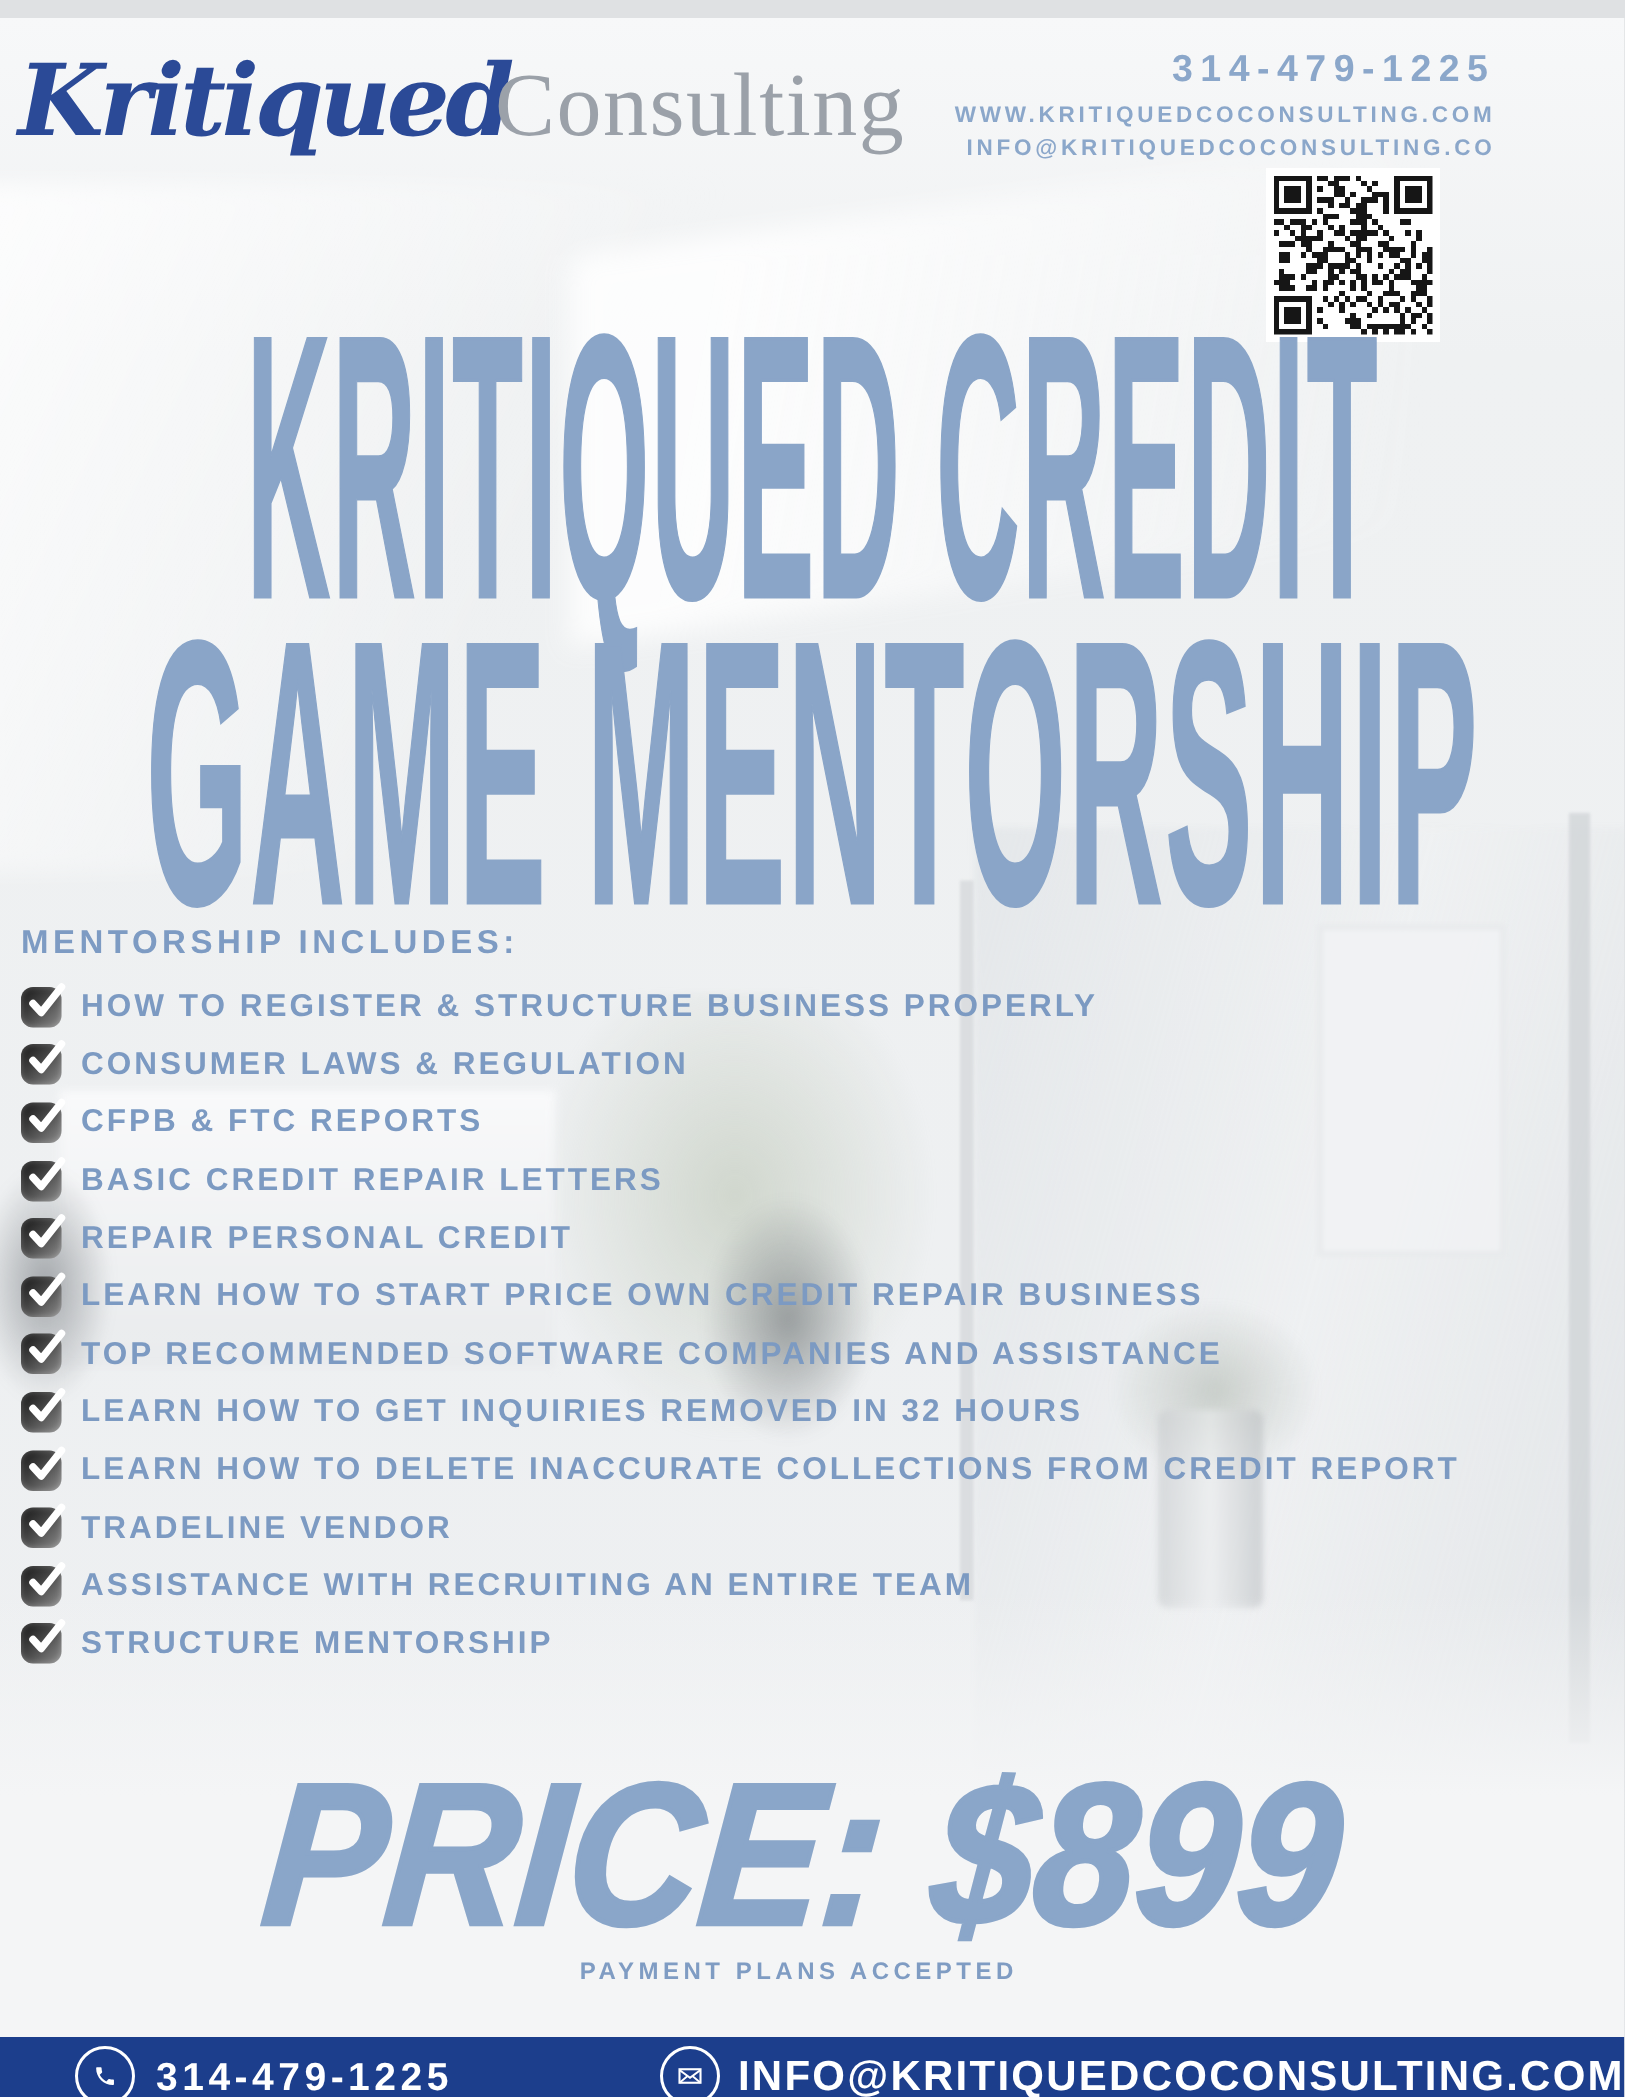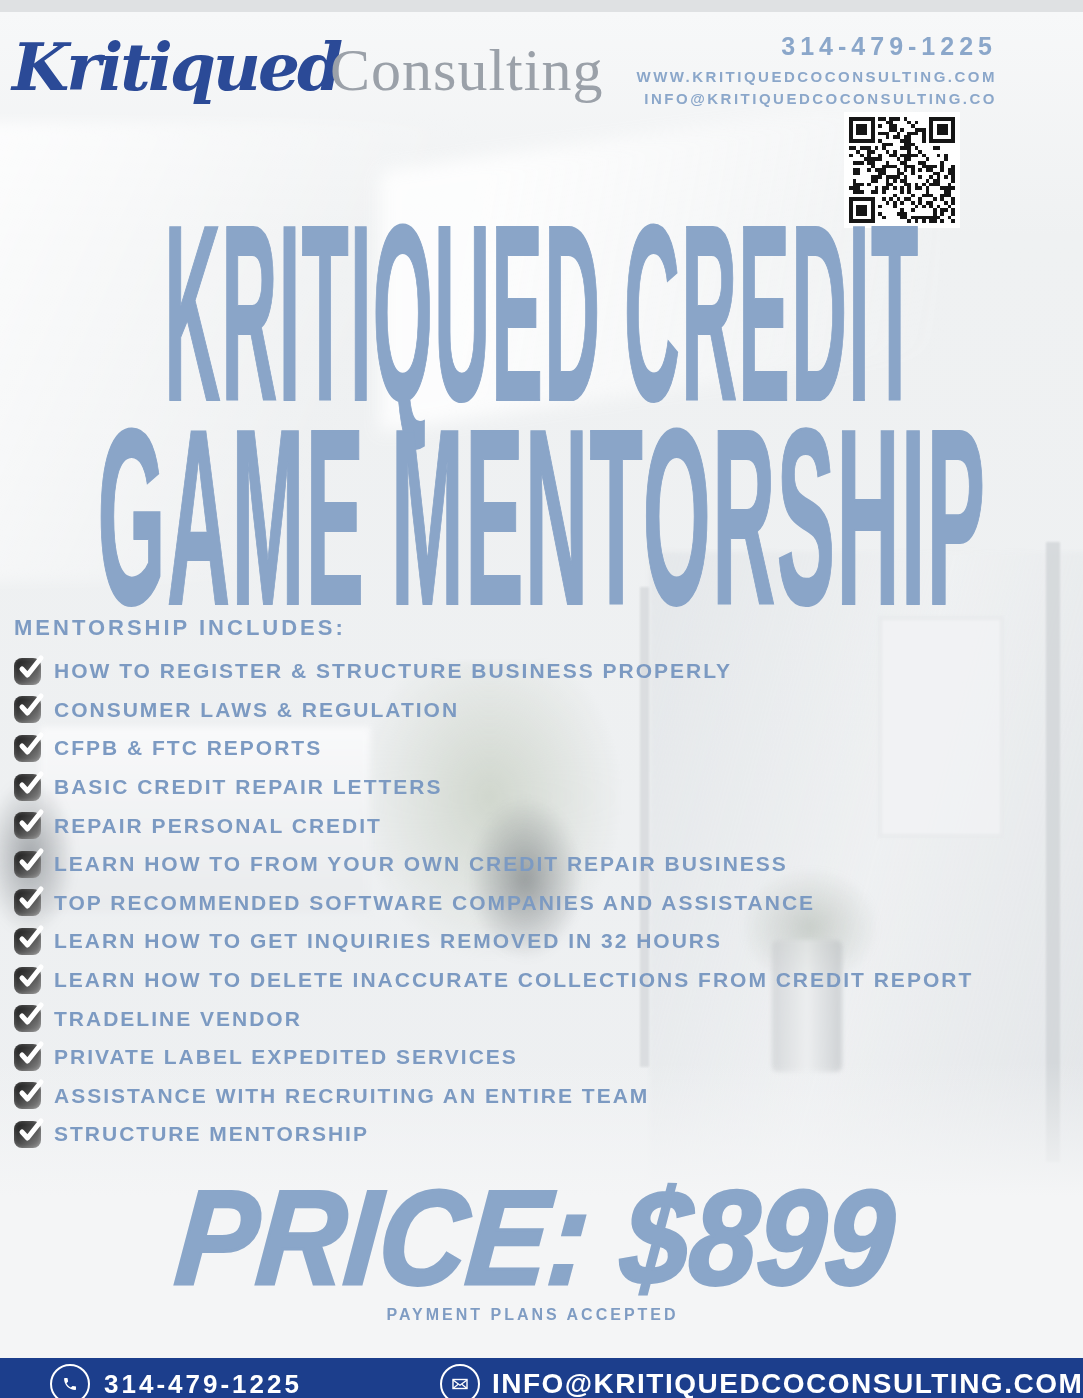--- a/index.html
+++ b/index.html
@@ -178,21 +178,21 @@
           </svg>
         </span>
       <span class="check-label">REPAIR PERSONAL CREDIT</span>
     </div>
     <div class="check-row">
       <span class="checkbox">
           <svg viewBox="0 0 29 29">
             <path d="M6 15l5.5 6L25 4" fill="none" stroke="#ffffff" stroke-width="5" stroke-linecap="round" stroke-linejoin="round"></path>
           </svg>
         </span>
-      <span class="check-label">LEARN HOW TO FROM YOUR OWN CREDIT REPAIR BUSINESS</span>
+      <span class="check-label">LEARN HOW TO START PRICE OWN CREDIT REPAIR BUSINESS</span>
     </div>
     <div class="check-row">
       <span class="checkbox">
           <svg viewBox="0 0 29 29">
             <path d="M6 15l5.5 6L25 4" fill="none" stroke="#ffffff" stroke-width="5" stroke-linecap="round" stroke-linejoin="round"></path>
           </svg>
         </span>
       <span class="check-label">TOP RECOMMENDED SOFTWARE COMPANIES AND ASSISTANCE</span>
     </div>
     <div class="check-row">
@@ -211,28 +211,20 @@
         </span>
       <span class="check-label">LEARN HOW TO DELETE INACCURATE COLLECTIONS FROM CREDIT REPORT</span>
     </div>
     <div class="check-row">
       <span class="checkbox">
           <svg viewBox="0 0 29 29">
             <path d="M6 15l5.5 6L25 4" fill="none" stroke="#ffffff" stroke-width="5" stroke-linecap="round" stroke-linejoin="round"></path>
           </svg>
         </span>
       <span class="check-label">TRADELINE VENDOR</span>
-    </div>
-    <div class="check-row">
-      <span class="checkbox">
-          <svg viewBox="0 0 29 29">
-            <path d="M6 15l5.5 6L25 4" fill="none" stroke="#ffffff" stroke-width="5" stroke-linecap="round" stroke-linejoin="round"></path>
-          </svg>
-        </span>
-      <span class="check-label">PRIVATE LABEL EXPEDITED SERVICES</span>
     </div>
     <div class="check-row">
       <span class="checkbox">
           <svg viewBox="0 0 29 29">
             <path d="M6 15l5.5 6L25 4" fill="none" stroke="#ffffff" stroke-width="5" stroke-linecap="round" stroke-linejoin="round"></path>
           </svg>
         </span>
       <span class="check-label">ASSISTANCE WITH RECRUITING AN ENTIRE TEAM</span>
     </div>
     <div class="check-row">

